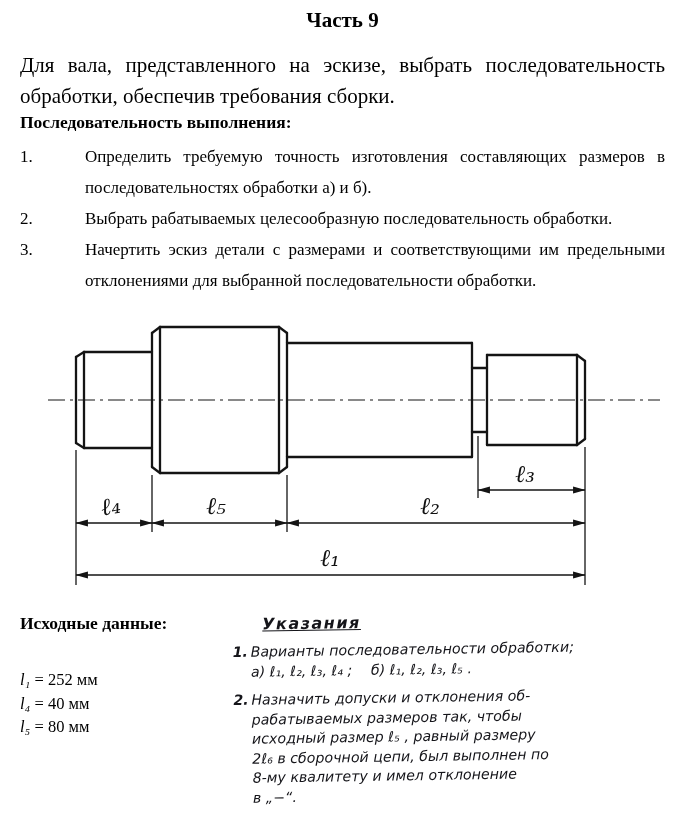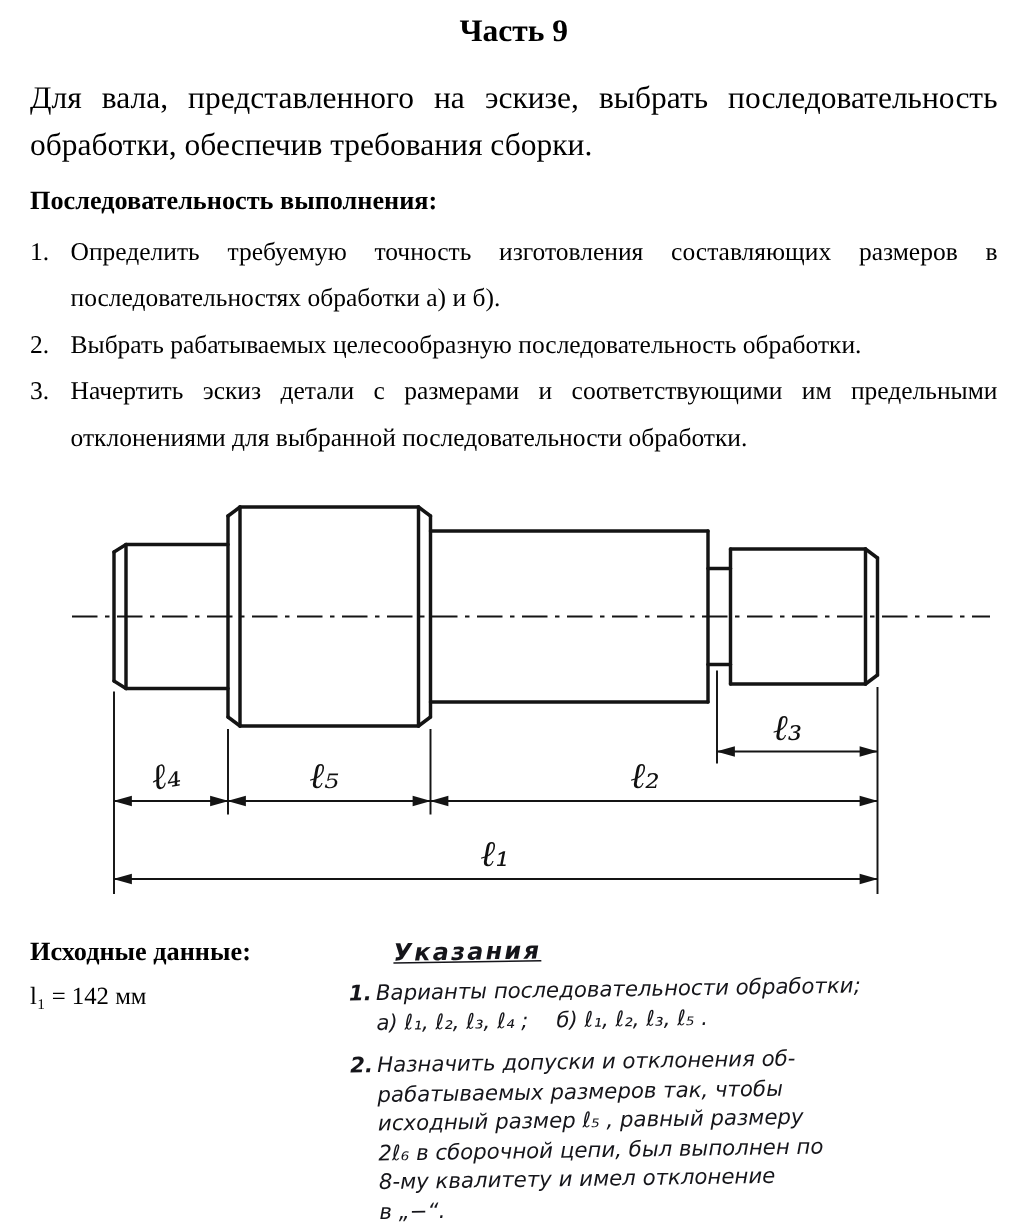--- a/index.html
+++ b/index.html
@@ -7,40 +7,40 @@
   body {
     width:685px; height:815px; overflow:hidden;
     font-family:"Liberation Serif", serif; color:#000;
   }
   .page { padding:8px 20px 0 20px; }
 
   .title { text-align:center; font-size:21px; font-weight:bold; margin-bottom:17px; }
 
   .intro { font-size:21px; line-height:31px; text-align:justify; }
 
-  .seq-heading { font-size:17.5px; font-weight:bold; margin-top:11px; margin-bottom:8px; }
+  .seq-heading { font-size:17.5px; font-weight:bold; margin-top:0; margin-bottom:8px; }
 
   .steps { list-style:none; }
   .steps li { display:flex; font-size:17px; line-height:31px; }
   .step-num { flex:none; width:27px; }
-  .step-text { flex:1; text-align:justify; }
+  .step-text { flex:1; text-align:justify;margin-left:38px; }
 
   .drawing { margin-top:4px; height:305px; position:relative; }
   .drawing svg { display:block; }
 
   .shaft  { stroke:#141414; stroke-width:2.3; fill:none; stroke-linecap:round; }
   .dimln  { stroke:#141414; stroke-width:1.3; fill:none; }
   .ctrln  { stroke:#141414; stroke-width:1.2; fill:none; stroke-dasharray:17 5 3 5; }
   .dimlabel { font-family:"DejaVu Serif", serif; font-style:italic; font-size:24px; fill:#111; }
 
   .bottom { display:flex; margin-top:8px; }
   .data-col { flex:none; width:212px; }
-  .data-heading { font-size:17.5px; font-weight:bold; margin-bottom:7px; }
+  .data-heading { font-size:17.5px; font-weight:bold; margin-bottom:34px; }
   .data-row { font-size:16.5px; line-height:23.5px; }
-  .data-sym { }
+  .data-sym { font-style:italic; }
 
   .notes-col { flex:1; font-family:"DejaVu Sans", sans-serif; font-style:italic;
                color:#15151a; transform:rotate(-0.9deg); transform-origin:left top; padding-top:2px; }
   .notes-heading { font-size:16px; font-weight:bold; text-decoration:underline;
                    margin-left:30px; margin-bottom:9px; letter-spacing:1.5px; }
   .note { font-size:14.2px; line-height:19.5px; }
   .note-first { display:flex; }
   .note-num { flex:none; width:18px; font-weight:bold; }
   .note-cont { margin-left:18px; }
   .note1 { margin-bottom:9px; }
@@ -149,21 +149,23 @@
         <line class="dimln" x1="56" y1="275" x2="565" y2="275" marker-start="url(#dimarrow)" marker-end="url(#dimarrow)"></line>
         <text class="dimlabel" x="310" y="266" text-anchor="middle">ℓ₁</text>
       </g>
     </svg>
   </div>
 
   <div class="bottom">
 
     <div class="data-col">
       <div class="data-heading">Исходные данные:</div>
-      <div class="data-row"><span class="data-sym">l₁</span><span> = 142 мм</span></div>
+      <div class="data-row"><span class="data-sym">l₁</span><span> = 252 мм</span></div>
+      <div class="data-row"><span class="data-sym">l₄</span><span> = 40 мм</span></div>
+      <div class="data-row"><span class="data-sym">l₅</span><span> = 80 мм</span></div>
     </div>
 
     <div class="notes-col">
       <div class="notes-heading">Указания</div>
 
       <div class="note note1">
         <div class="note-first">
           <span class="note-num">1.</span>
           <span>Варианты последовательности обработки;</span>
         </div>

